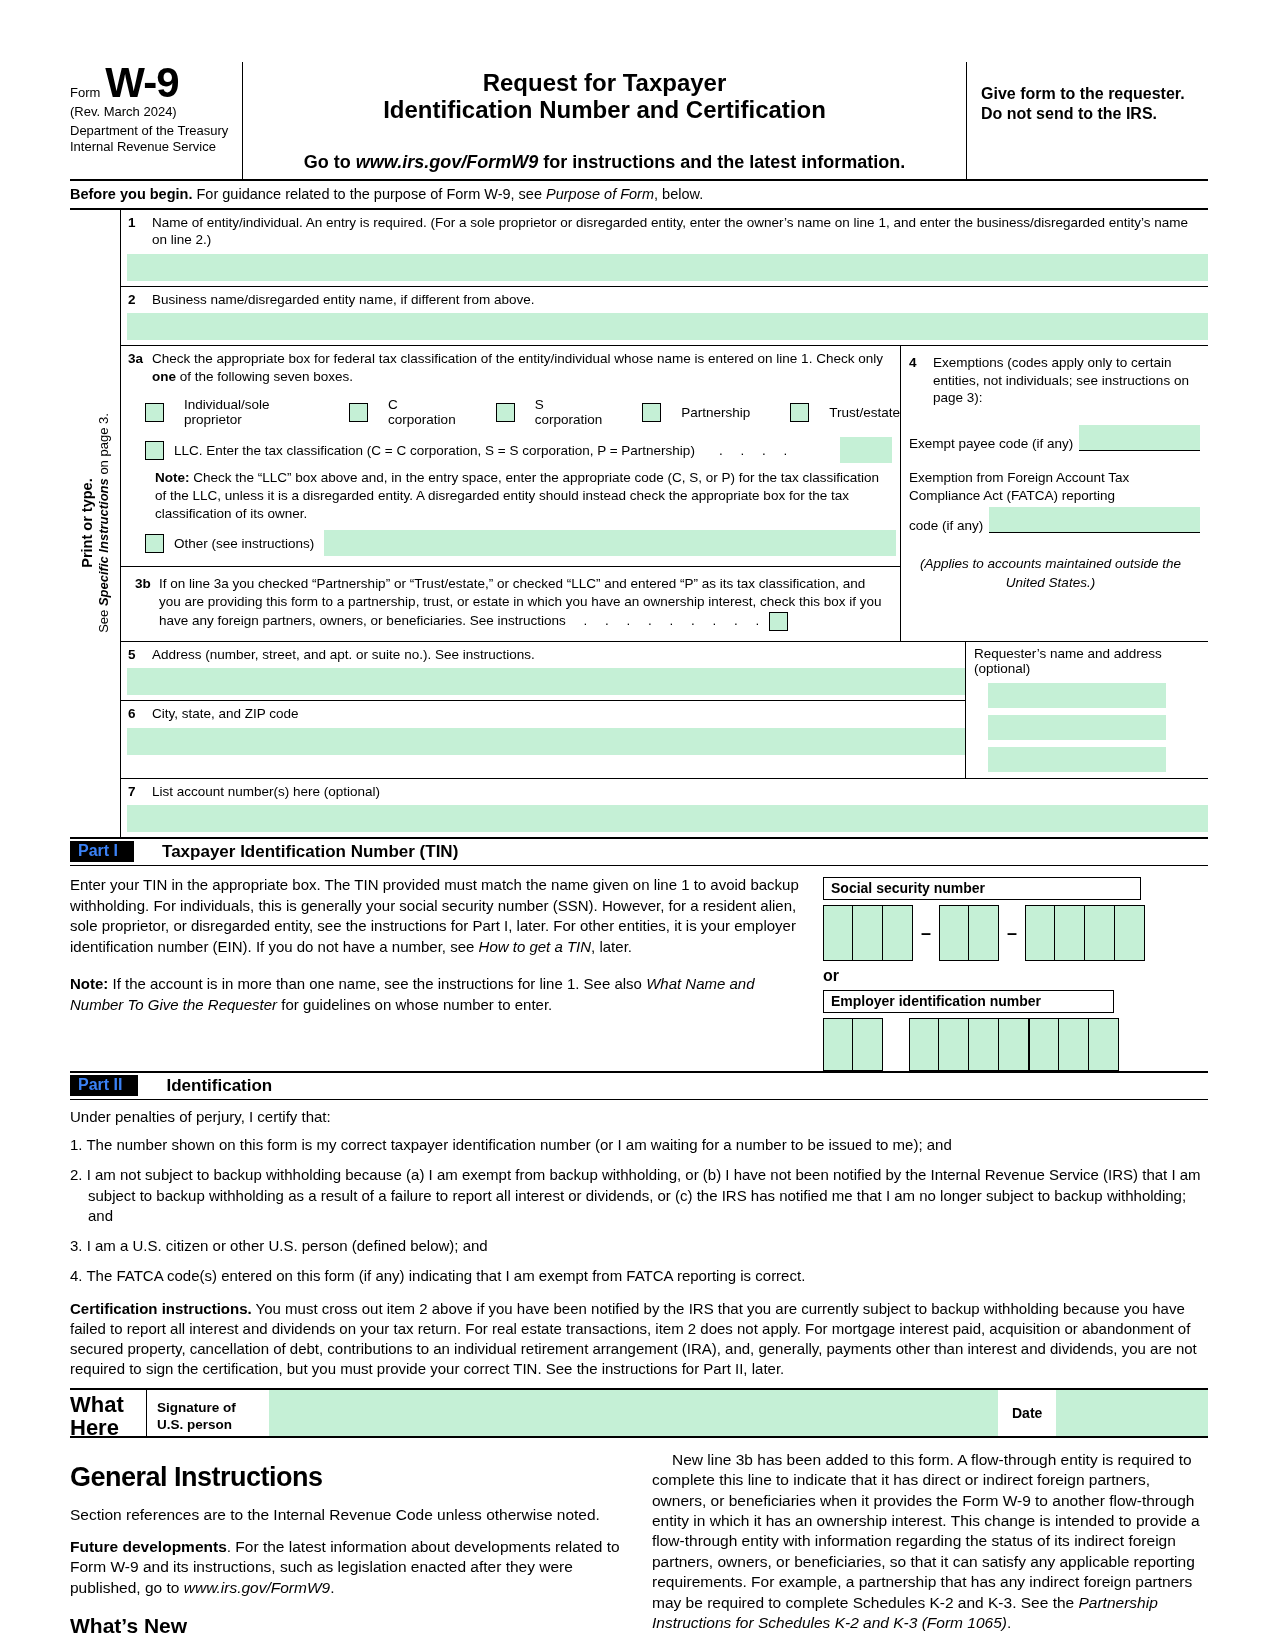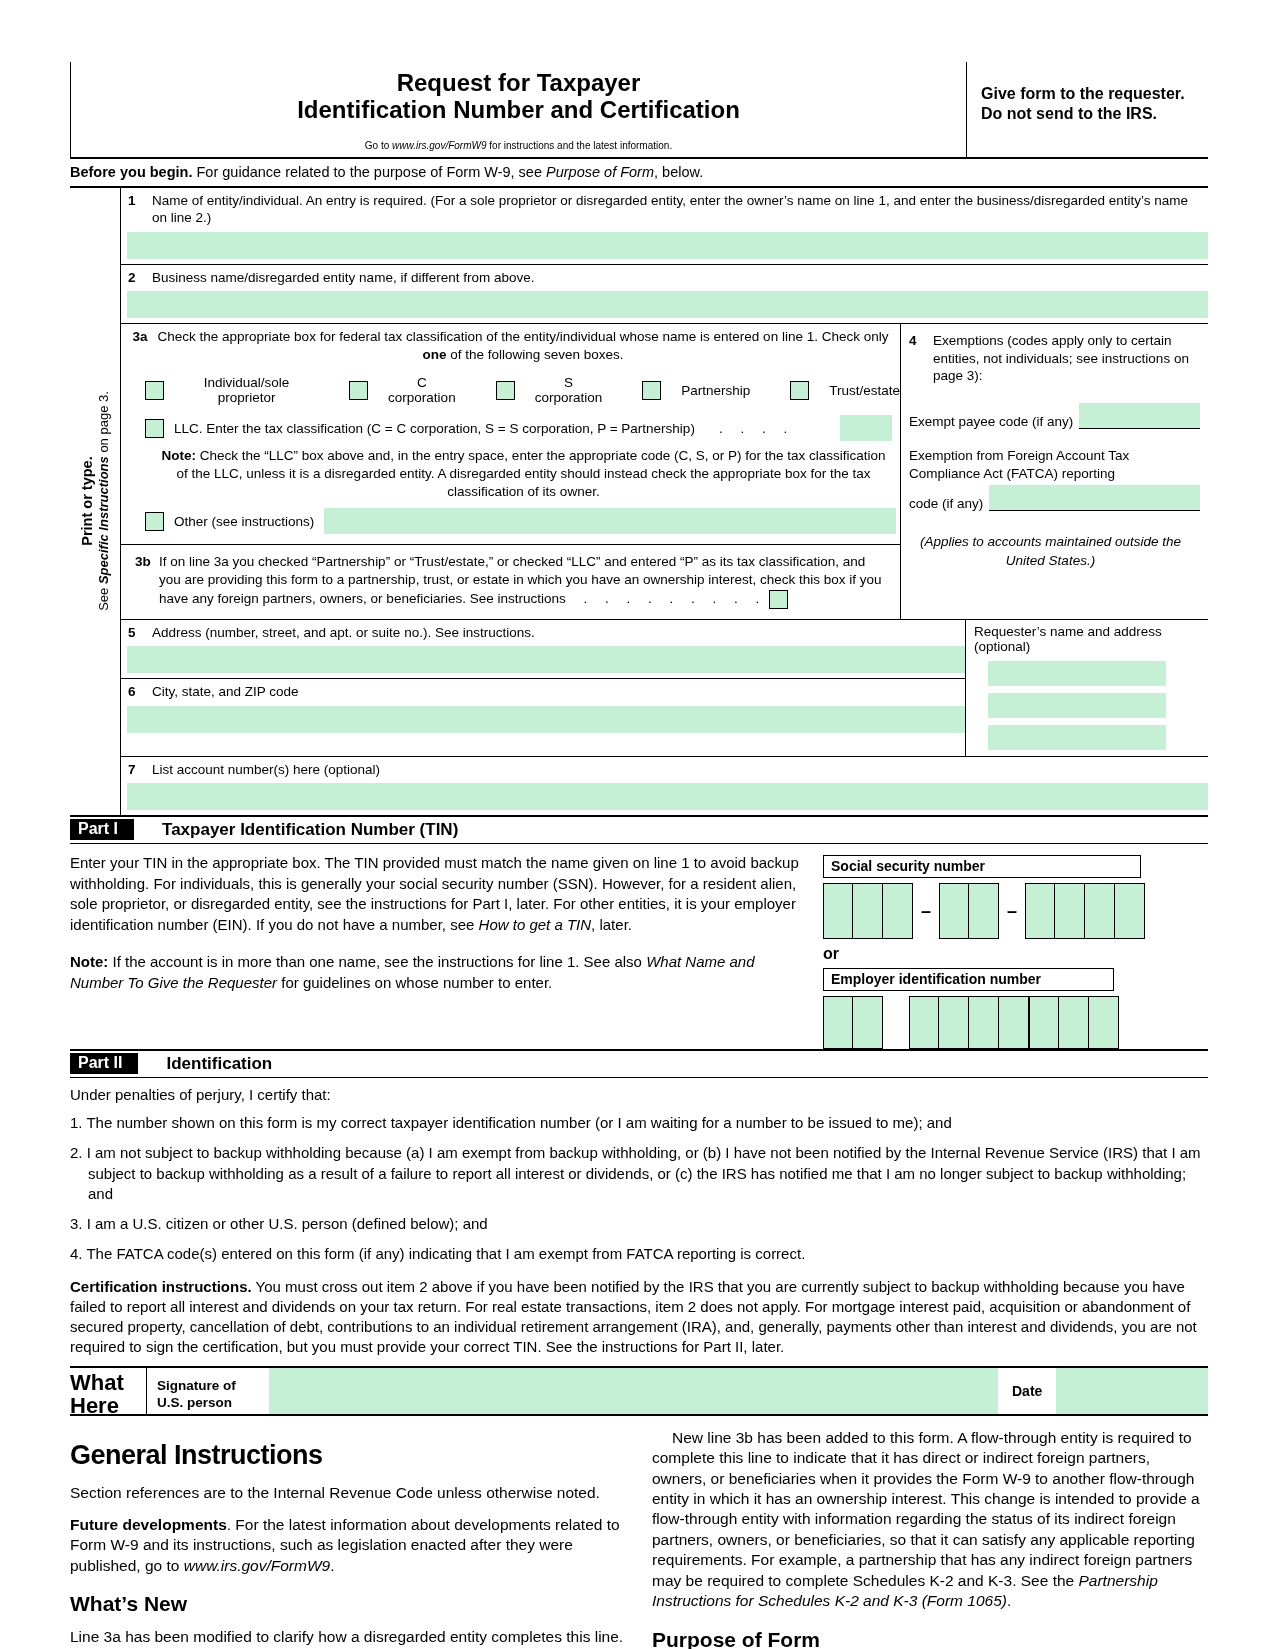--- a/index.html
+++ b/index.html
@@ -14,21 +14,21 @@
   
   .header { display:flex; border-bottom:2.5px solid #000; }
   .h-left { width:172px; padding:2px 6px 4px 0; }
   .form-line { display:flex; align-items:baseline; gap:5px; }
   .form-word { font-size:13px; }
   .w9-big { font-size:42px; font-weight:bold; letter-spacing:-1px; line-height:0.9; }
   .rev { font-size:13px; margin-top:2px; }
   .dept { font-size:13px; margin-top:4px; line-height:1.25; }
   .h-center { flex:1; border-left:1.5px solid #000; text-align:center; padding:8px 18px 6px; }
   .main-title { font-size:24px; font-weight:bold; line-height:1.12;text-align:center; }
-  .goto { font-size:10px; font-weight:normal; margin-top:16px; }
+  .goto { font-size:18px; font-weight:bold; margin-top:28px; }
   .goto i { font-style:italic; }
   .h-right { width:242px; border-left:1.5px solid #000; padding:22px 0 0 14px; font-weight:bold; font-size:16px; line-height:1.28; }
 
   
   .before { padding:5px 0 6px; border-bottom:2.5px solid #000; font-size:14.5px; }
 
   
   .form-body { display:flex; }
   .gutter { width:50px; position:relative; }
   .rotated {
@@ -43,21 +43,21 @@
   .num-label { display:flex; padding:4px 6px 2px 7px; line-height:1.3; }
   .lnum { font-weight:bold; min-width:24px; }
   .ltext { flex:1; }
   .green { background:#c5f0d6; }
   .bar { height:27px; margin:3px 0 5px 6px; }
   .row { border-bottom:1.5px solid #000; }
 
   
   .row3 { display:flex; border-bottom:1.5px solid #000; }
   .row3-left { flex:1; min-width:0; }
-  .row3a { border-bottom:1.5px solid #000; padding-bottom:4px;text-align:center; }
+  .row3a { border-bottom:1.5px solid #000; padding-bottom:4px; }
   .checkbox { width:19px; height:19px; background:#c5f0d6; border:1.5px solid #000; flex:none; display:inline-block; vertical-align:middle; }
   .opts { display:flex; align-items:center; gap:10px; margin:10px 0 2px 24px; }
   .opt { display:flex; align-items:center; gap:20px; margin-right:30px; }
   .opt:last-child { margin-right:0; }
   .llc-row { display:flex; align-items:center; gap:10px; margin:10px 8px 2px 24px; }
   .dots { word-spacing:14px; margin-left:14px; }
   .llc-entry { width:52px; height:26px; margin-left:auto; }
   .note-p { margin:6px 8px 2px 34px; line-height:1.3; }
   .other-row { display:flex; align-items:center; gap:10px; margin:8px 4px 6px 24px; }
   .other-bar { flex:1; height:26px; }
@@ -74,21 +74,21 @@
 
   
   .row56 { display:flex; border-bottom:1.5px solid #000; }
   .row56-left { flex:1; min-width:0; }
   .row5 { border-bottom:1.5px solid #000; }
   .req-col { width:243px; border-left:1.5px solid #000; padding:4px 6px 6px 8px; }
   .req-bar { width:178px; height:25px; margin:7px 0 0 14px; }
 
   
   .part-bar { display:flex; align-items:center; border-top:2.5px solid #000; border-bottom:1.5px solid #000; padding:2px 0 3px; }
-  .part-chip { background:#000; color:#ffffff; font-weight:bold; font-size:16px; padding:1px 16px 2px 8px; }
+  .part-chip { background:#000; color:#3b82f6; font-weight:bold; font-size:16px; padding:1px 16px 2px 8px; }
   .part-title { font-weight:bold; font-size:17px; margin-left:28px; }
 
   
   .p1-wrap { display:flex; padding-top:9px; }
   .p1-left { flex:1; font-size:15px; line-height:1.38; padding-right:14px; }
   .p1-left p { margin-bottom:16px; }
   .p1-right { width:385px; padding-top:2px; }
   .tin-label-box { border:1.5px solid #000; font-weight:bold; font-size:14px; padding:2px 7px 3px; }
   .ssn-label-box { width:318px; }
   .ein-label-box { width:291px; }
@@ -125,20 +125,31 @@
   .indent { text-indent:20px; }
 
   b.bi { font-weight:bold; font-style:italic; }
 </style>
 </head>
 <body>
 
 <div class="page">
 
   <div class="header">
+    <div class="h-left">
+      <div class="form-line">
+        <span class="form-word">Form</span>
+        <span class="w9-big">W-9</span>
+      </div>
+      <div class="rev">(Rev. March 2024)</div>
+      <div class="dept">
+        <div>Department of the Treasury</div>
+        <div>Internal Revenue Service</div>
+      </div>
+    </div>
     <div class="h-center">
       <div class="main-title">
         <div>Request for Taxpayer</div>
         <div>Identification Number and Certification</div>
       </div>
       <div class="goto">
         <span>Go to </span><i>www.irs.gov/FormW9</i><span> for instructions and the latest information.</span>
       </div>
     </div>
     <div class="h-right">Give form to the requester. Do not send to the IRS.</div>

